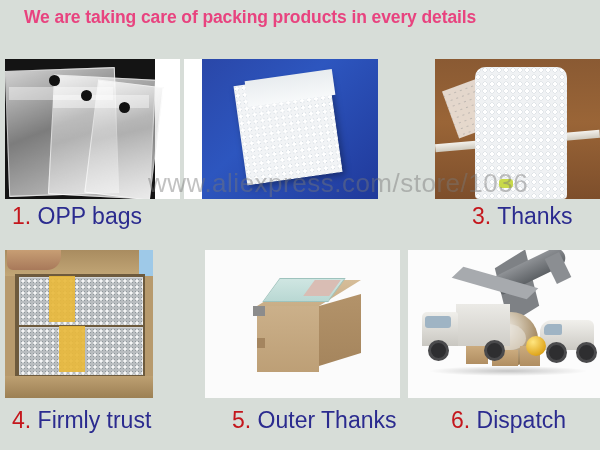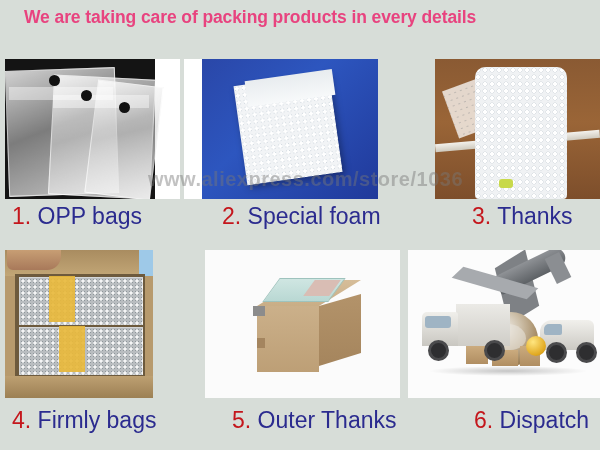--- a/index.html
+++ b/index.html
@@ -272,33 +272,33 @@
     font-weight: 400;
     white-space: nowrap;
     color: #2b2b8f;
   }
   .caption .num { color: #c4161c; }
   .cap1 { left: 12px;  top: 203px; }
   .cap2 { left: 222px; top: 203px; }
   .cap3 { left: 472px; top: 203px; }
   .cap4 { left: 12px;  top: 407px; }
   .cap5 { left: 232px; top: 407px; }
-  .cap6 { left: 474px; top: 407px; }
+  .cap6 { left: 451px; top: 407px; }
 
   
   .watermark {
     position: absolute;
     left: 148px;
     top: 168px;
-    font-size: 20px;
+    font-size: 26px;
     color: rgba(120,120,120,0.45);
     letter-spacing: 0.5px;
     white-space: nowrap;
     pointer-events: none;
-    font-weight: 700;
+    font-weight: 400;
   }
 </style>
 </head>
 <body>
 
 <div id="banner">
 
   <div class="header">
     <div class="header-line header-line-1">We are taking care of packing products in every details</div>
   </div>
@@ -378,31 +378,27 @@
     <div class="wheel w3"></div>
     <div class="wheel w4"></div>
   </div>
 
   <div class="watermark">www.aliexpress.com/store/1036</div>
 
   <div class="caption cap1">
     <span class="num">1.</span>
     <span>OPP bags</span>
   </div>
-  <div class="caption cap2">
-    <span class="num">2.</span>
-    <span>Special foam</span>
-  </div>
   <div class="caption cap3">
     <span class="num">3.</span>
     <span>Thanks</span>
   </div>
   <div class="caption cap4">
     <span class="num">4.</span>
-    <span>Firmly bags</span>
+    <span>Firmly trust</span>
   </div>
   <div class="caption cap5">
     <span class="num">5.</span>
     <span>Outer Thanks</span>
   </div>
   <div class="caption cap6">
     <span class="num">6.</span>
     <span>Dispatch</span>
   </div>
 

